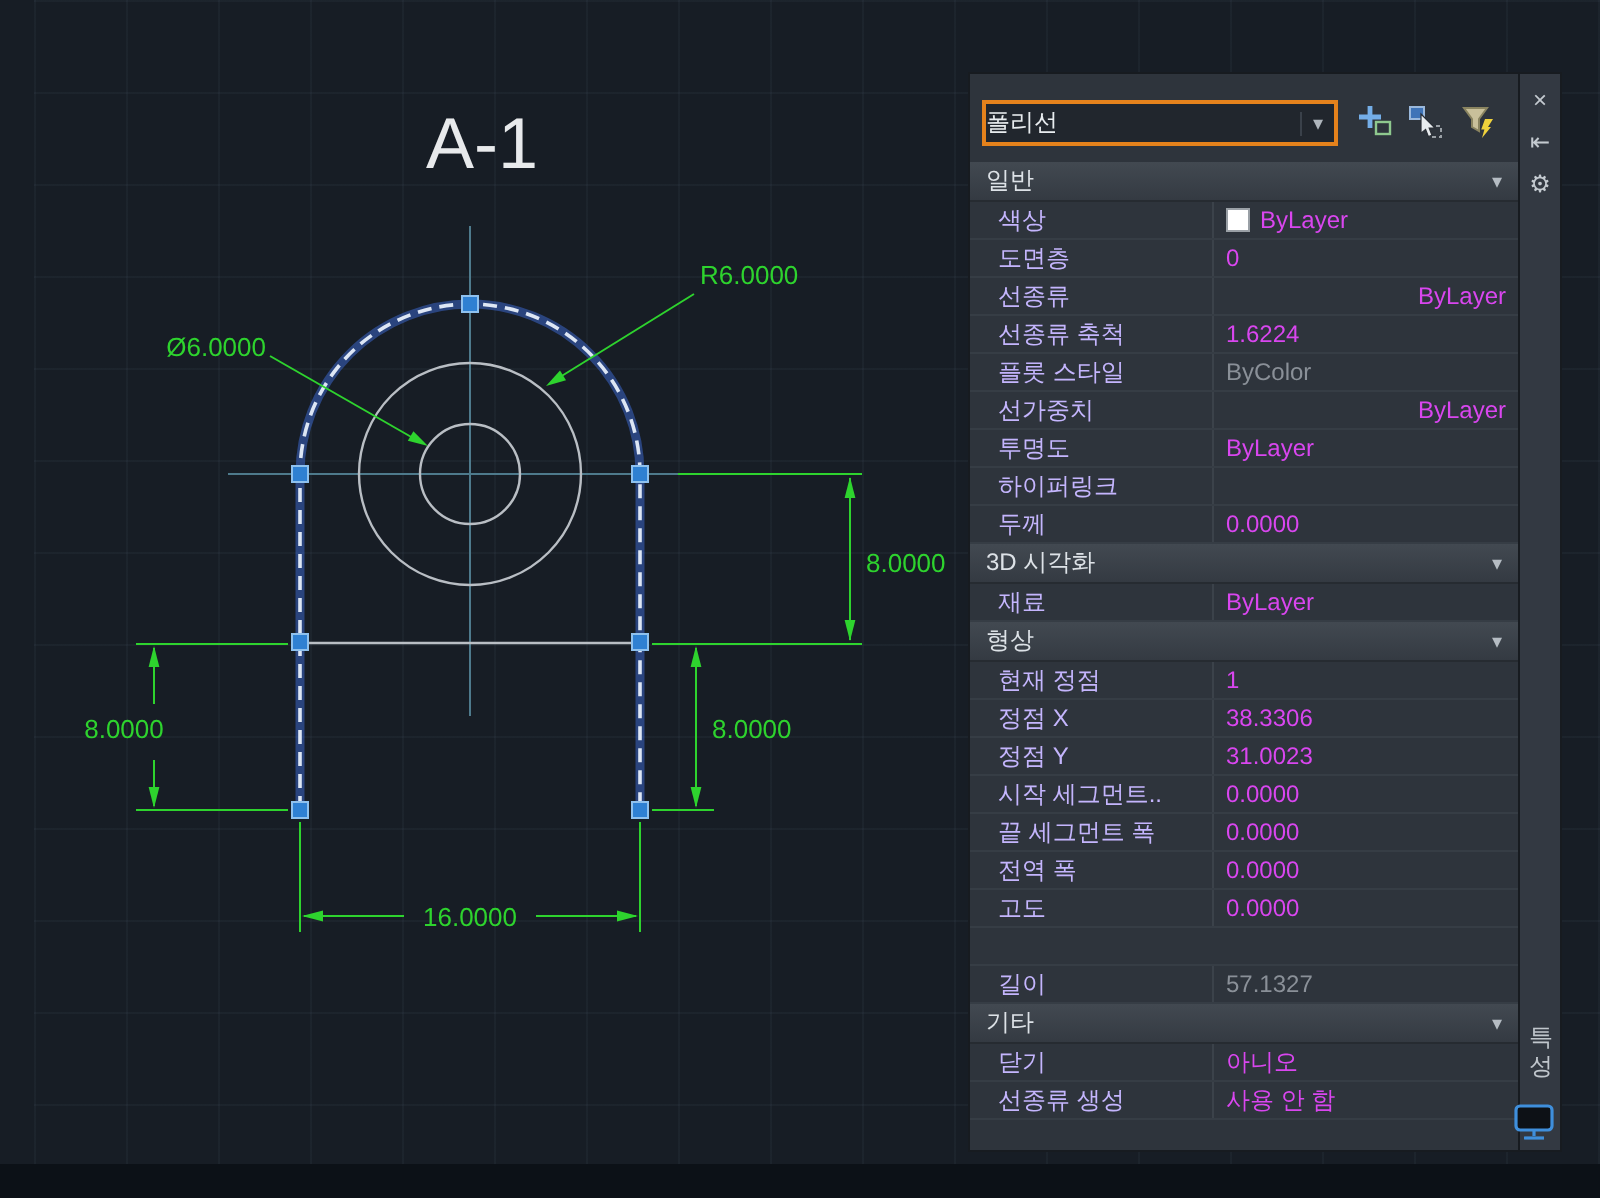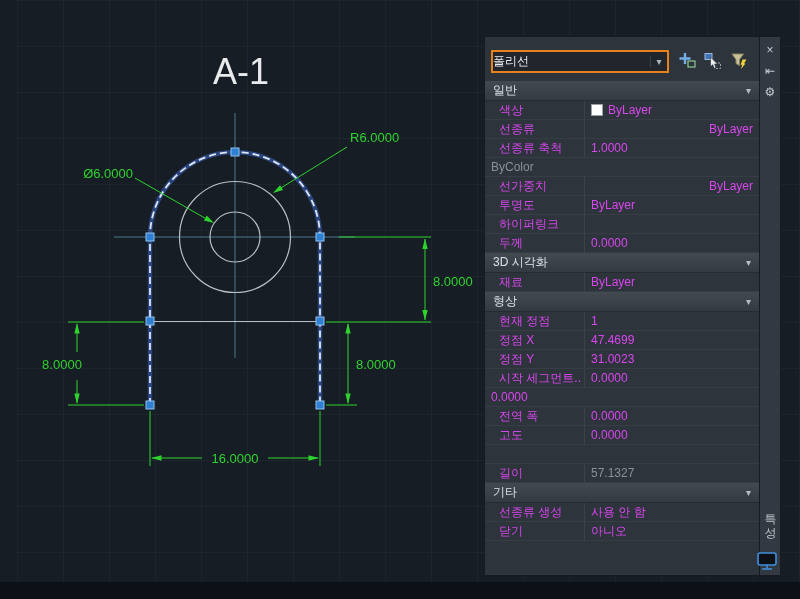--- a/index.html
+++ b/index.html
@@ -44,21 +44,21 @@
   .combo-arrow{width:16px;text-align:center;color:#aeb5bc;font-size:10px;border-left:1px solid #3a414a;}
   .tool-btn{position:absolute;top:12px;width:24px;height:24px;display:flex;align-items:center;justify-content:center;}
   .sec-h{
     height:20px;background:linear-gradient(#424951,#343a42);
     display:flex;align-items:center;padding:0 8px;color:#dde2e7;
     border-bottom:1px solid #262b31;box-sizing:border-box;
   }
   .sec-h .chev{margin-left:auto;color:#b5bcc3;font-size:10px;}
   .prow{display:flex;height:19px;background:#2e343c;border-bottom:1px solid #363d45;box-sizing:border-box;}
   .plabel{
-    width:100px;padding-left:14px;color:#d946ef;display:flex;align-items:center;
+    width:122px;padding-left:14px;color:#c4b5fd;display:flex;align-items:center;
     border-right:1px solid #3b424a;box-sizing:border-box;white-space:nowrap;overflow:hidden;
   }
   .pvalue{flex:1;padding:0 6px;color:#d946ef;display:flex;align-items:center;white-space:nowrap;overflow:hidden;}
   .pvalue.right{justify-content:flex-end;}
   .pvalue.gray{color:#8a9098;text-align:center;}
   .swatch{width:10px;height:10px;background:#ffffff;border:1px solid #9aa0a6;margin-right:5px;flex:0 0 auto;}
   
   .rail{
     position:absolute;left:760px;top:36px;width:21px;height:540px;
     background:#333942;border:1px solid #171b20;border-left:none;box-sizing:border-box;
@@ -181,28 +181,33 @@
     <span class="chev">▾</span>
   </div>
   <div class="prow">
     <div class="plabel">색상</div>
     <div class="pvalue">
       <span class="swatch"></span>
       <span>ByLayer</span>
     </div>
   </div>
   <div class="prow">
+    <div class="plabel">도면층</div>
+    <div class="pvalue">0</div>
+  </div>
+  <div class="prow">
     <div class="plabel">선종류</div>
     <div class="pvalue right">ByLayer</div>
   </div>
   <div class="prow">
     <div class="plabel">선종류 축척</div>
-    <div class="pvalue">1.0000</div>
-  </div>
-  <div class="prow">
+    <div class="pvalue">1.6224</div>
+  </div>
+  <div class="prow">
+    <div class="plabel">플롯 스타일</div>
     <div class="pvalue gray">ByColor</div>
   </div>
   <div class="prow">
     <div class="plabel">선가중치</div>
     <div class="pvalue right">ByLayer</div>
   </div>
   <div class="prow">
     <div class="plabel">투명도</div>
     <div class="pvalue">ByLayer</div>
   </div>
@@ -227,31 +232,32 @@
   <div class="sec-h">
     <span>형상</span>
     <span class="chev">▾</span>
   </div>
   <div class="prow">
     <div class="plabel">현재 정점</div>
     <div class="pvalue">1</div>
   </div>
   <div class="prow">
     <div class="plabel">정점 X</div>
-    <div class="pvalue">47.4699</div>
+    <div class="pvalue">38.3306</div>
   </div>
   <div class="prow">
     <div class="plabel">정점 Y</div>
     <div class="pvalue">31.0023</div>
   </div>
   <div class="prow">
     <div class="plabel">시작 세그먼트..</div>
     <div class="pvalue">0.0000</div>
   </div>
   <div class="prow">
+    <div class="plabel">끝 세그먼트 폭</div>
     <div class="pvalue">0.0000</div>
   </div>
   <div class="prow">
     <div class="plabel">전역 폭</div>
     <div class="pvalue">0.0000</div>
   </div>
   <div class="prow">
     <div class="plabel">고도</div>
     <div class="pvalue">0.0000</div>
   </div>
@@ -260,26 +266,26 @@
   <div class="prow">
     <div class="plabel">길이</div>
     <div class="pvalue gray">57.1327</div>
   </div>
 
   <div class="sec-h">
     <span>기타</span>
     <span class="chev">▾</span>
   </div>
   <div class="prow">
+    <div class="plabel">닫기</div>
+    <div class="pvalue">아니오</div>
+  </div>
+  <div class="prow">
     <div class="plabel">선종류 생성</div>
     <div class="pvalue">사용 안 함</div>
-  </div>
-  <div class="prow">
-    <div class="plabel">닫기</div>
-    <div class="pvalue">아니오</div>
   </div>
 </div>
 
 <div class="rail">
   <div class="rail-btn">×</div>
   <div class="rail-btn">⇤</div>
   <div class="rail-btn">⚙</div>
   <div class="rail-title">특성</div>
 </div>
 

